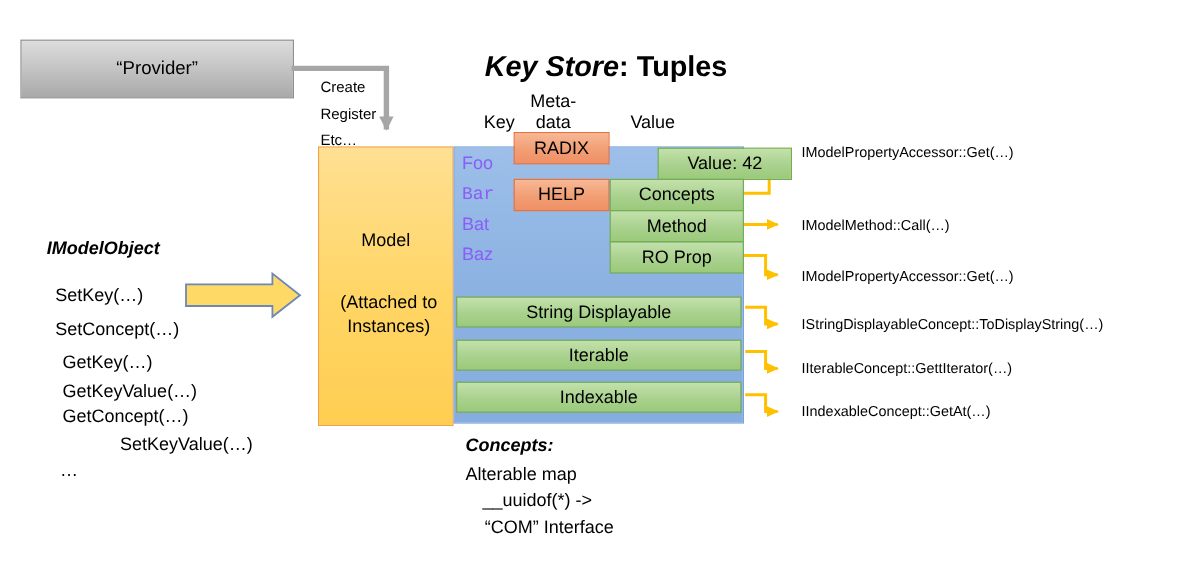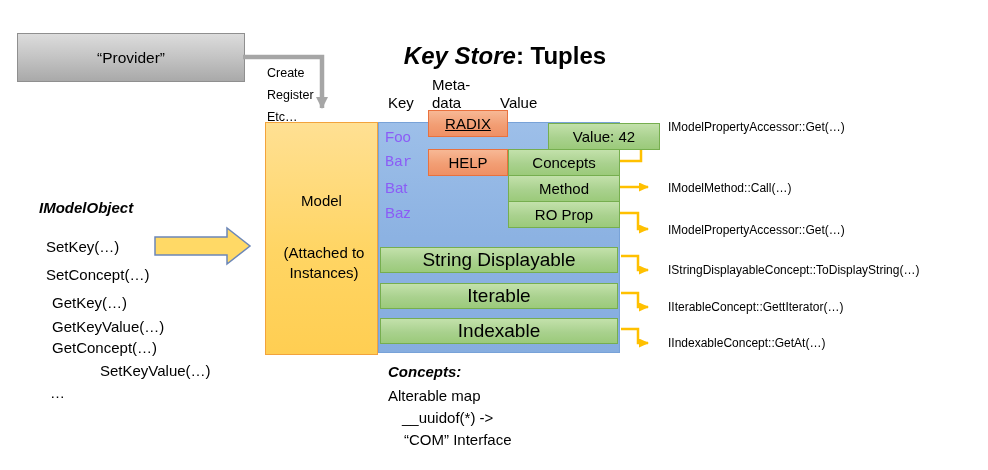--- a/index.html
+++ b/index.html
@@ -10,41 +10,41 @@
 
   
   .provider{left:17px;top:33px;width:226px;height:47px;
     background:linear-gradient(180deg,#dcdcdc 0%,#c6c6c6 45%,#a9a9a9 100%);
     border:1px solid #8f8f8f;font-size:15.5px;}
 
   
   .createlbl{left:267px;top:62px;font-size:12.5px;line-height:22px;}
   .title{left:370px;top:42px;width:270px;text-align:center;font-size:24px;font-weight:bold;}
   .title .it{font-style:italic;}
-  .hdr{font-size:15px;text-align:left;line-height:18px;}
+  .hdr{font-size:15px;text-align:center;line-height:18px;}
 
   
   .model-box{left:265px;top:122px;width:113px;height:233px;
     background:linear-gradient(180deg,#ffe093 0%,#ffd564 55%,#ffce52 100%);
     border:1.5px solid #f2a33c;box-sizing:border-box;}
   .model-label{left:265px;top:192px;width:113px;font-size:15px;text-align:center;}
   .model-sub{left:267px;top:243px;width:114px;font-size:15px;line-height:20px;text-align:center;}
 
   
   .blue-box{left:378px;top:122px;width:242px;height:231px;
     background:linear-gradient(180deg,#9dbfe9 0%,#8cb2e2 50%,#86addf 100%);
     border:1px solid #78a2d8;box-sizing:border-box;}
   .keylbl{left:385px;width:40px;height:25px;line-height:25px;color:#8b5cf6;font-size:15px;}
 
   .mcell{left:428px;width:80px;background:linear-gradient(180deg,#f7b895 0%,#f29e74 55%,#ef9065 100%);
     border:1.5px solid #e9713e;box-sizing:border-box;font-size:15px;}
   .gcell{left:508px;width:112px;background:linear-gradient(180deg,#c3e1ab 0%,#a9d18e 55%,#9bca7a 100%);
     border:1.5px solid #76ae4f;box-sizing:border-box;font-size:15px;}
   .gbar{left:380px;width:238px;height:26px;background:linear-gradient(180deg,#c3e1ab 0%,#a9d18e 55%,#9bca7a 100%);
-    border:1.5px solid #76ae4f;box-sizing:border-box;font-size:19px;}
+    border:1.5px solid #76ae4f;box-sizing:border-box;font-size:15px;}
 
   
   .api{font-size:12px;line-height:18px;white-space:nowrap;}
 
   
   .imodel-h{left:39px;top:199px;font-size:15px;font-weight:bold;font-style:italic;}
   .meth{font-size:15px;line-height:18px;}
 
   
   .conc-h{left:388px;top:363px;font-size:15px;font-weight:bold;font-style:italic;}
@@ -103,21 +103,21 @@
   <div class="abs model-box"></div>
   <div class="abs model-label">Model</div>
   <div class="abs model-sub">(Attached to Instances)</div>
 
   <div class="abs blue-box"></div>
   <div class="abs keylbl" style="top:124px;">Foo</div>
   <div class="abs keylbl" style="top:150px;font-family:Liberation Mono, monospace;">Bar</div>
   <div class="abs keylbl" style="top:175px;">Bat</div>
   <div class="abs keylbl" style="top:200px;">Baz</div>
 
-  <div class="abs ctr mcell" style="top:110px;height:27px;text-decoration:underline;">RADIX</div>
+  <div class="abs ctr mcell" style="top:110px;height:27px;">RADIX</div>
   <div class="abs ctr mcell" style="top:149px;height:27px;">HELP</div>
 
   <div class="abs ctr gcell" style="top:123px;height:27px;margin-left:40px;">Value: 42</div>
   <div class="abs ctr gcell" style="top:149px;height:27px;">Concepts</div>
   <div class="abs ctr gcell" style="top:175px;height:27px;">Method</div>
   <div class="abs ctr gcell" style="top:201px;height:27px;">RO Prop</div>
 
   <div class="abs ctr gbar" style="top:247px;">String Displayable</div>
   <div class="abs ctr gbar" style="top:283px;">Iterable</div>
   <div class="abs ctr gbar" style="top:318px;">Indexable</div>

